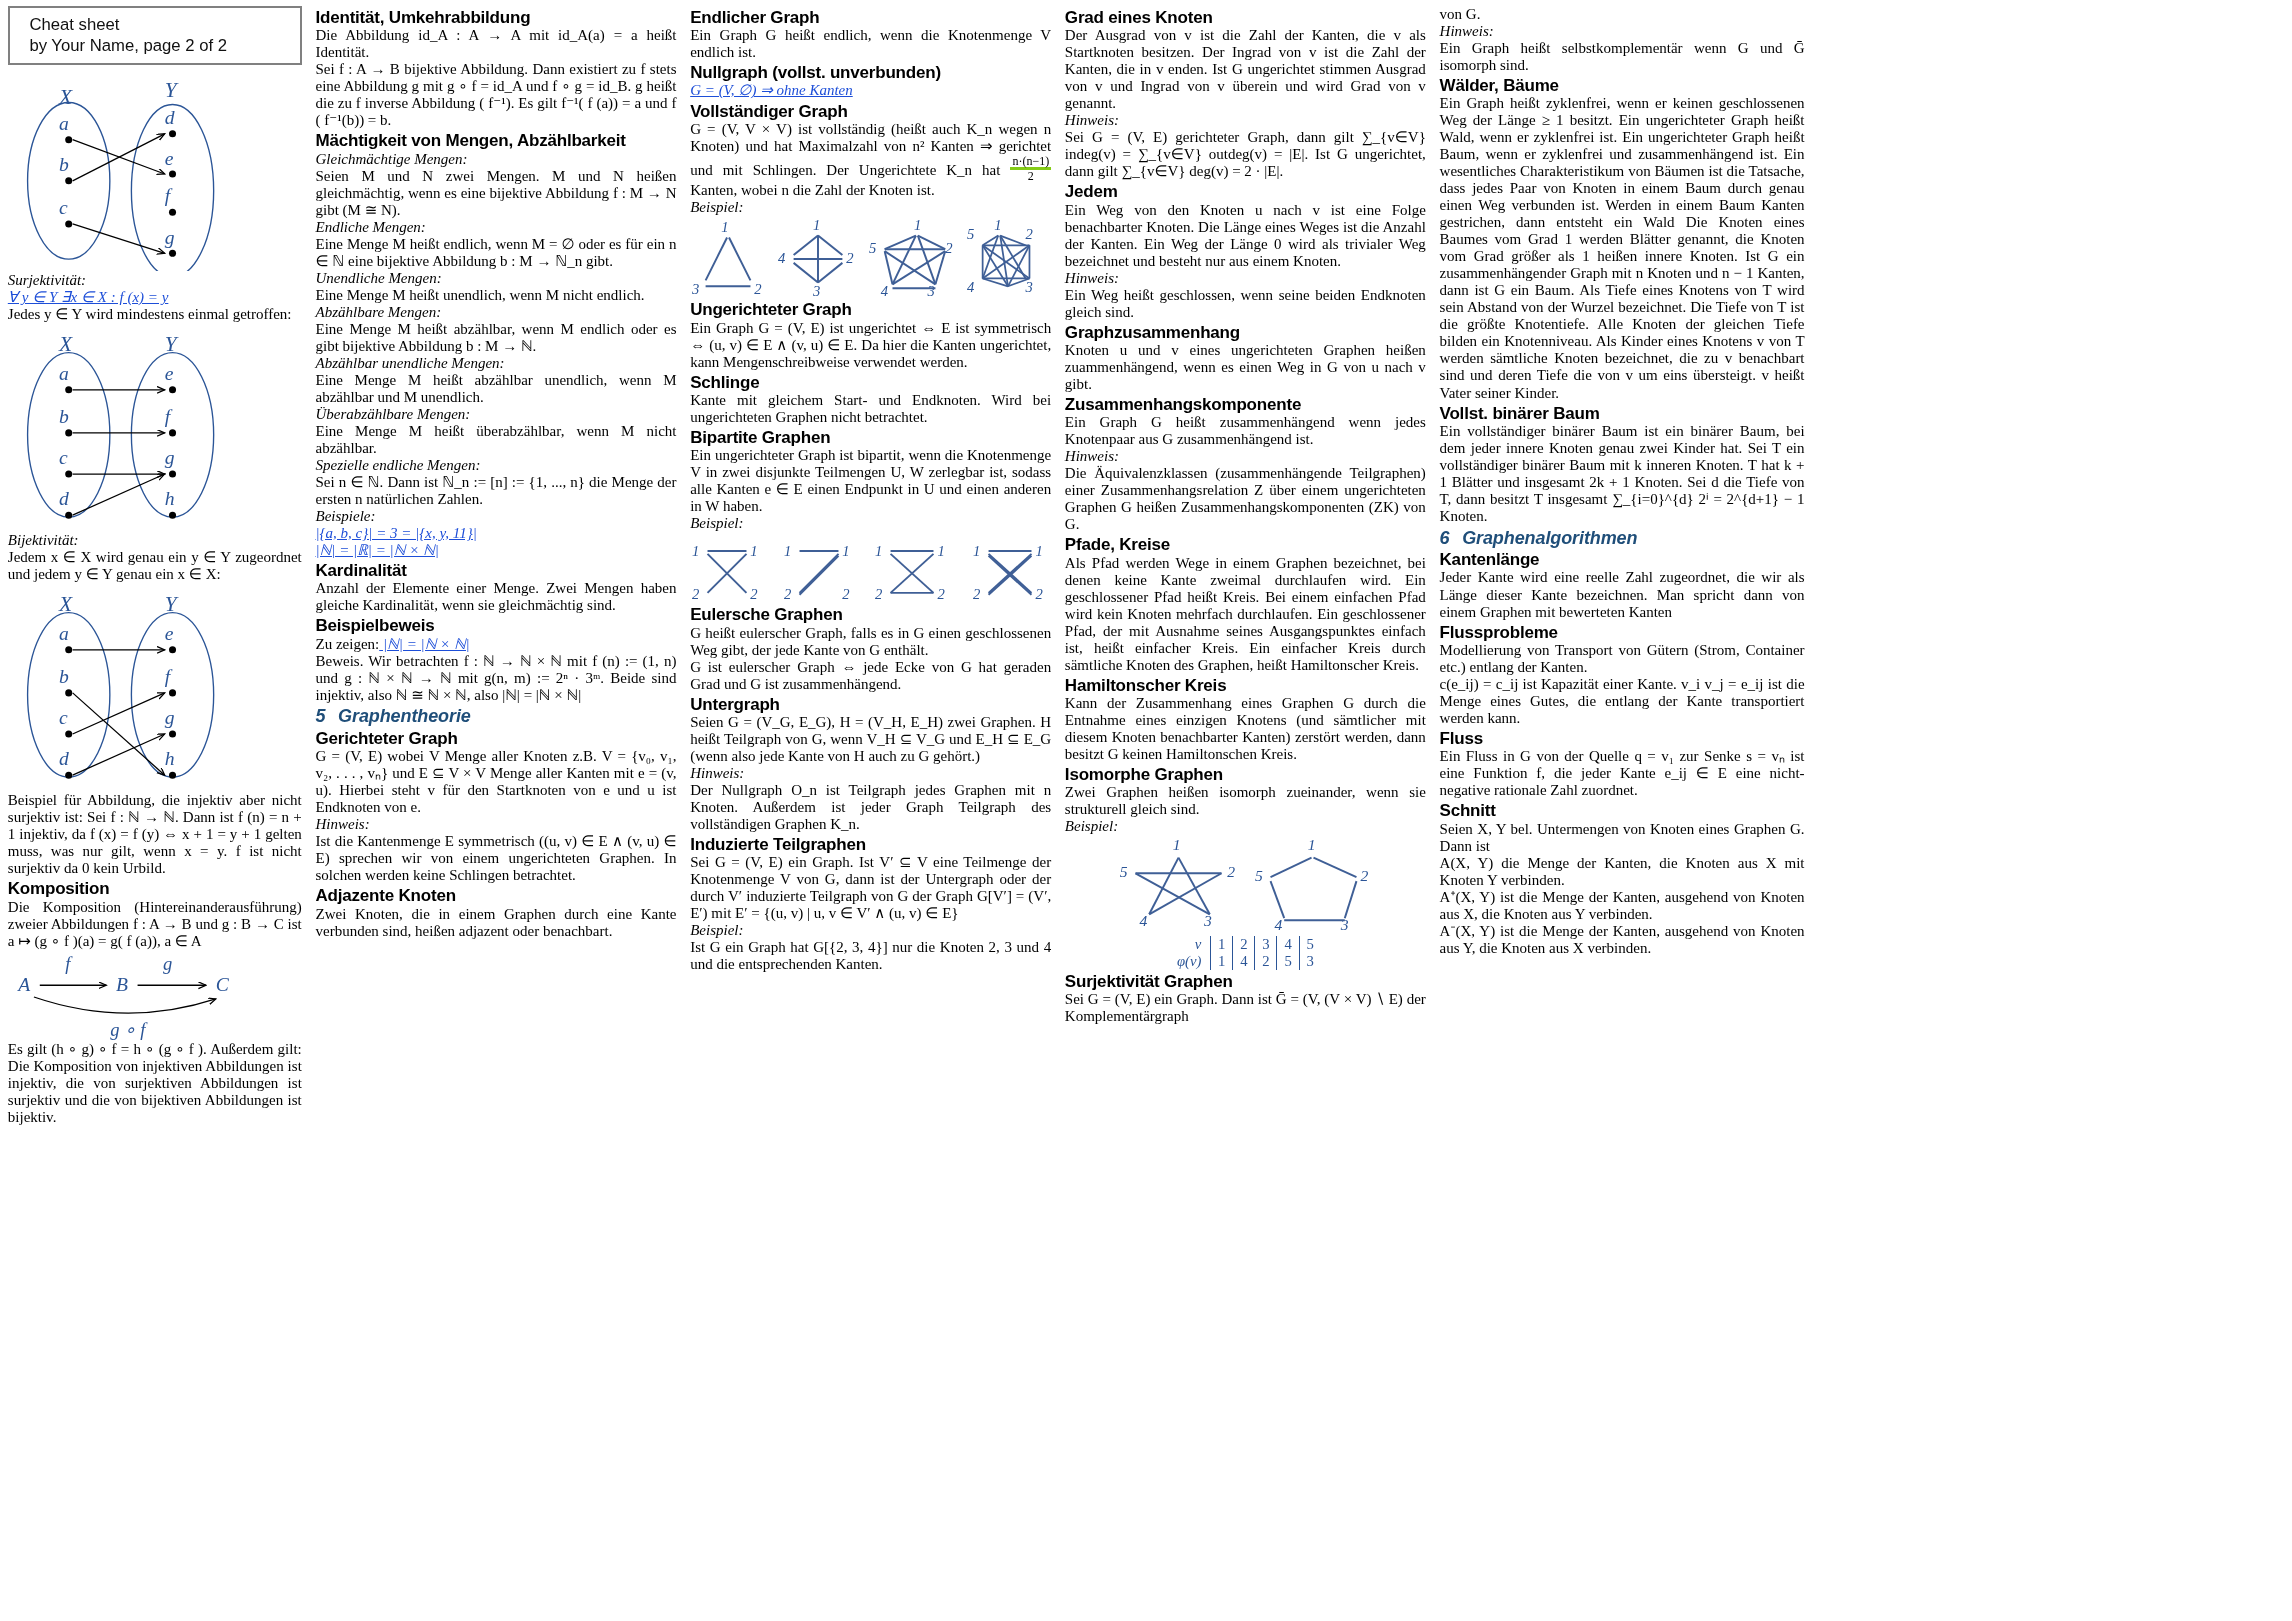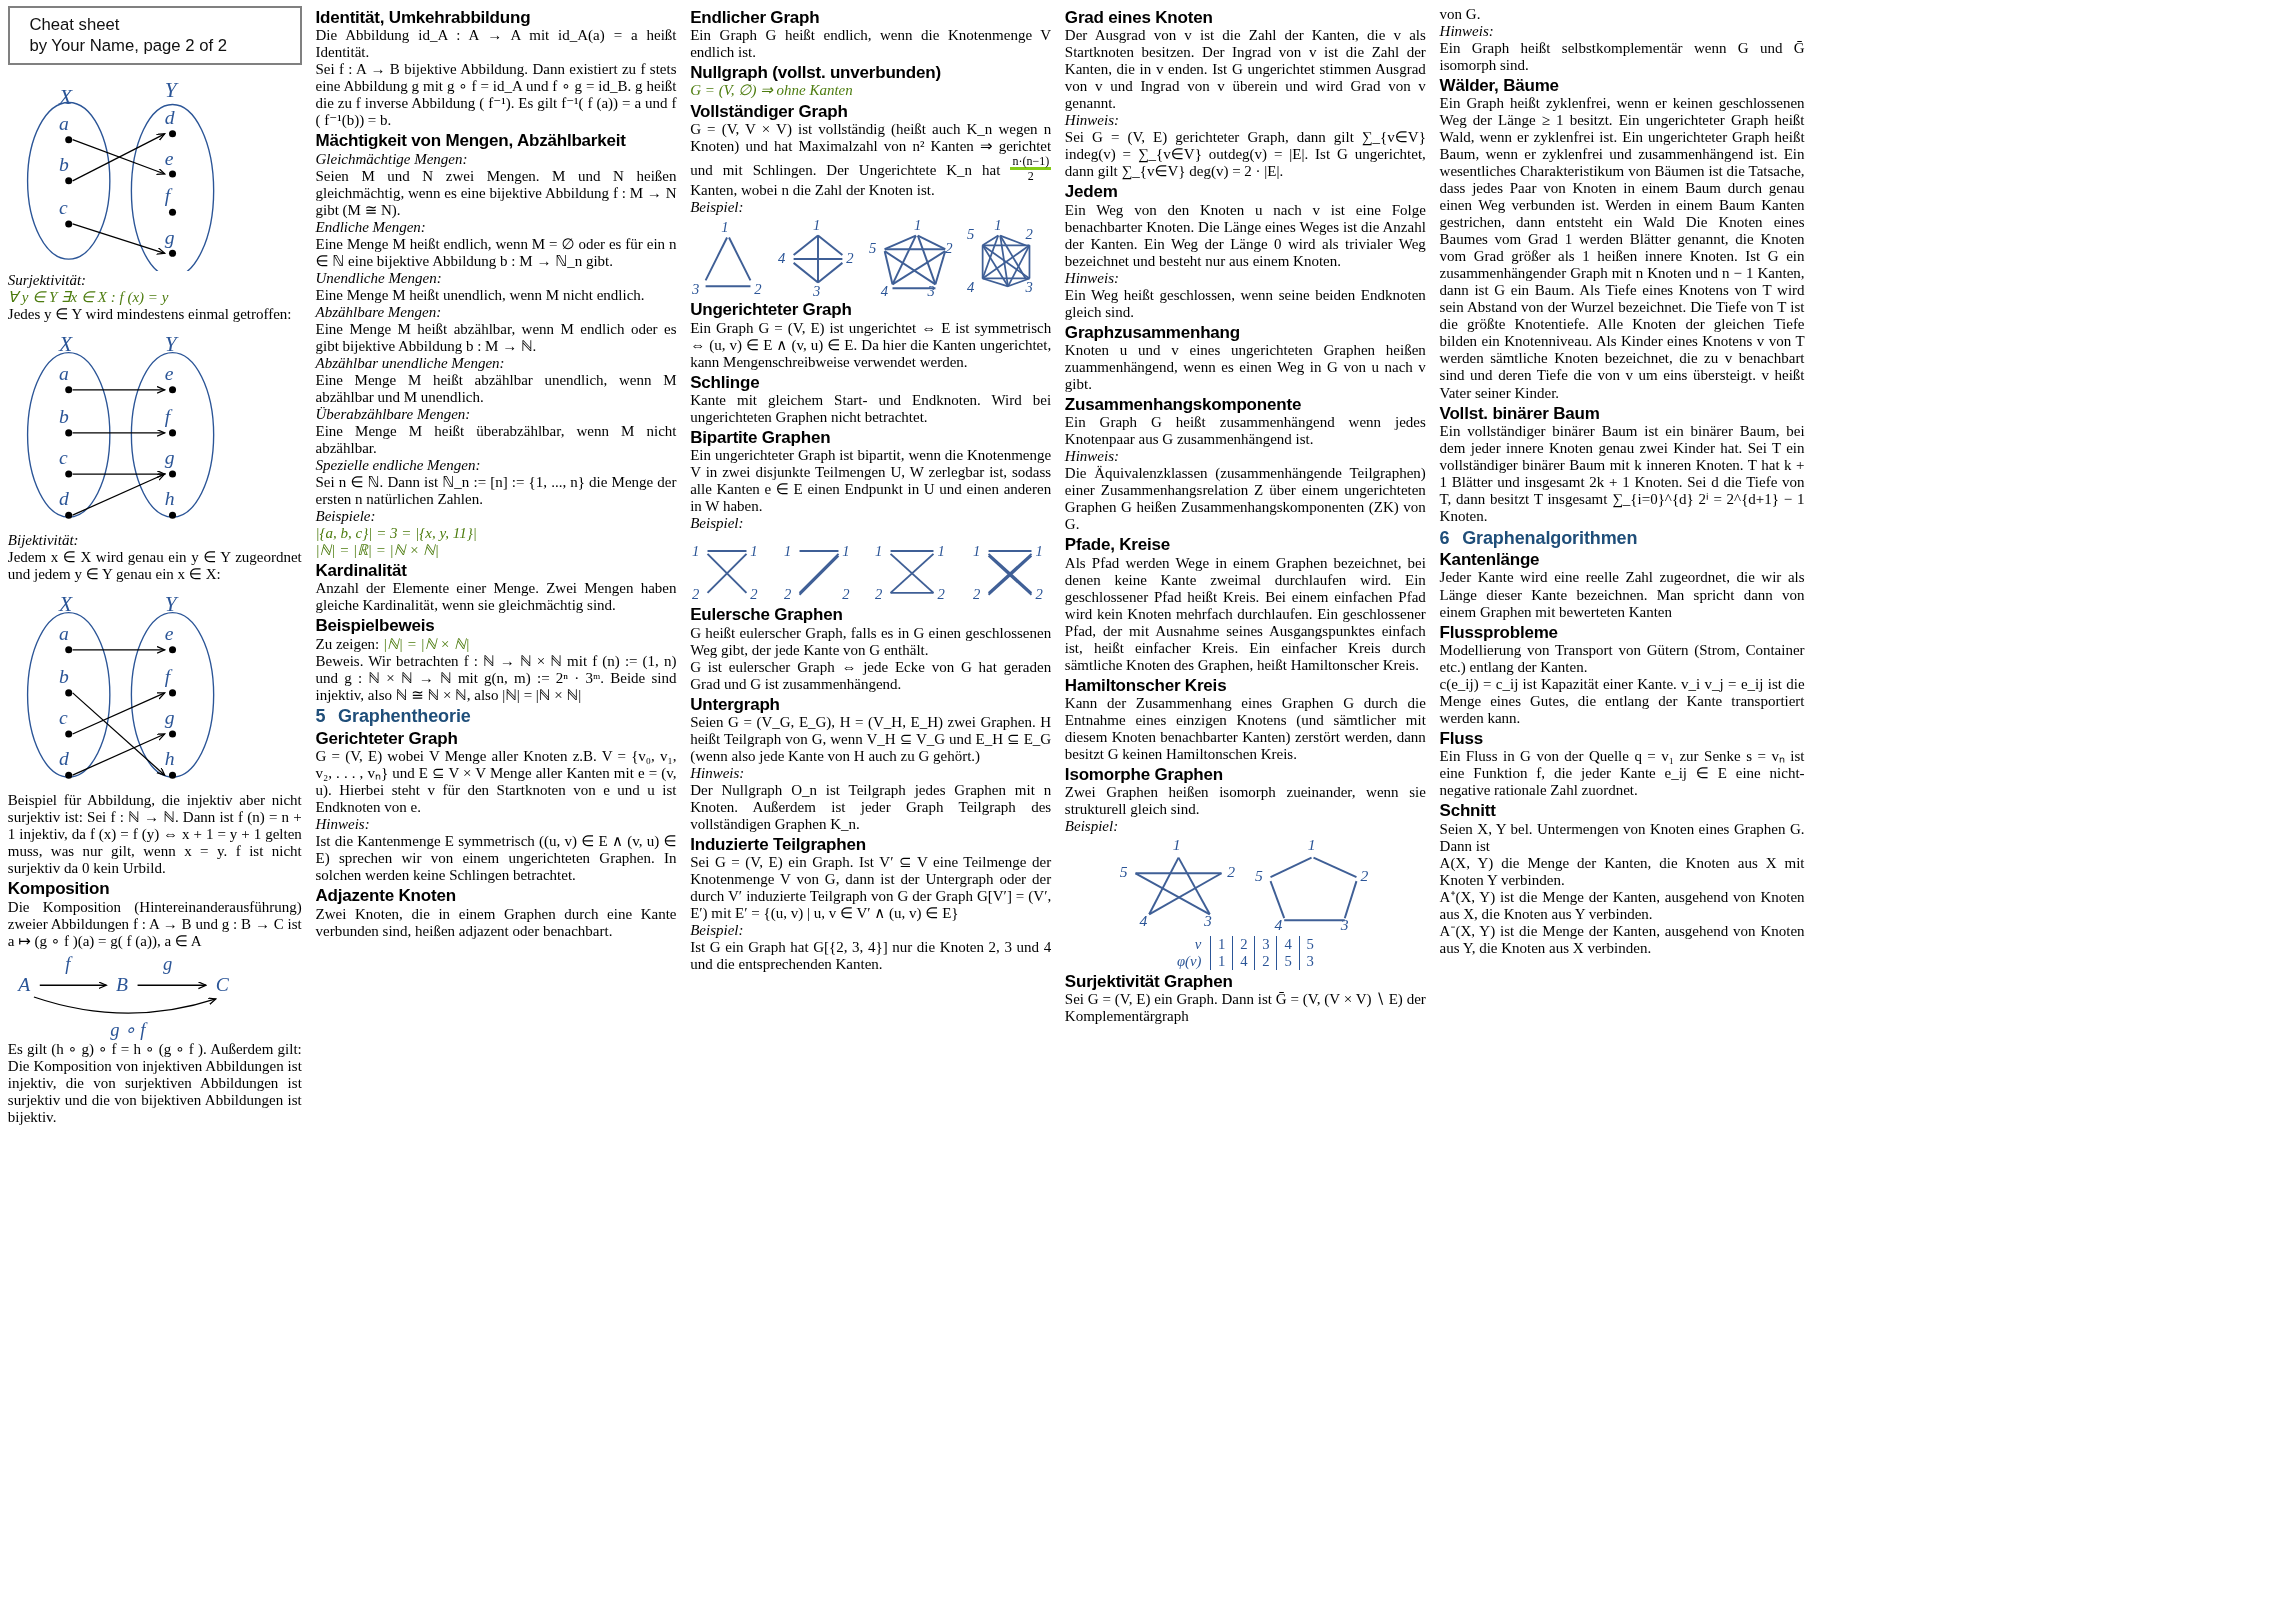--- a/index.html
+++ b/index.html
@@ -18,32 +18,32 @@
 
   .titlebox {
     border:2.9px solid #808080; background:#fff;
     padding:5.9px 9.8px 6.9px 19.6px; margin-bottom:9.8px;
     font-family:"Liberation Sans", sans-serif;
     font-size:16.7px; line-height:1.28; color:#111;
   }
   h2.sec {
     font-family:"Liberation Sans", sans-serif;
     font-weight:bold; font-size:18px; color:#1f4e79;
-    margin:2.9px 0 1px 0; letter-spacing:-0.1px;
+    margin:2.9px 0 1px 0; letter-spacing:-0.1px;font-style:italic;
   }
   h2.sec .num { margin-right:12.7px; }
   h3.head {
     font-family:"Liberation Sans", sans-serif;
     font-weight:bold; font-size:17px; color:#000;
     margin:2px 0 0 0; letter-spacing:-0.2px;
   }
   p { margin:0; text-align:justify; text-justify:inter-word; }
   p.nj { text-align:left; }
   .it { }
-  .m { color:#4d7c0f; font-style:italic; }
+  .m { color:#1d4ed8; font-style:italic;text-decoration:underline; }
   .lbl { font-style:italic; }
   .frac { display:inline-block; vertical-align:-0.42em; text-align:center; font-size:0.8em; line-height:1.02; }
   .frac .n { display:block; border-bottom:3px solid #84cc16; padding:0 2px; }
   .frac .d { display:block; }
   .fig { text-align:center; margin:2px 0 1px 0; }
   .fig.row { display:flex; justify-content:space-between; align-items:flex-end; }
   svg { display:block; }
   svg text { font-family:"Liberation Serif", serif; font-style:italic; fill:#2b5597; }
   .maprow { display:flex; justify-content:center; gap:7.8px; margin:1px 0 2px 0; }
   table.phi { border-collapse:collapse; font-size:14.7px; margin:1px auto 0 auto; color:#2b5597; }

